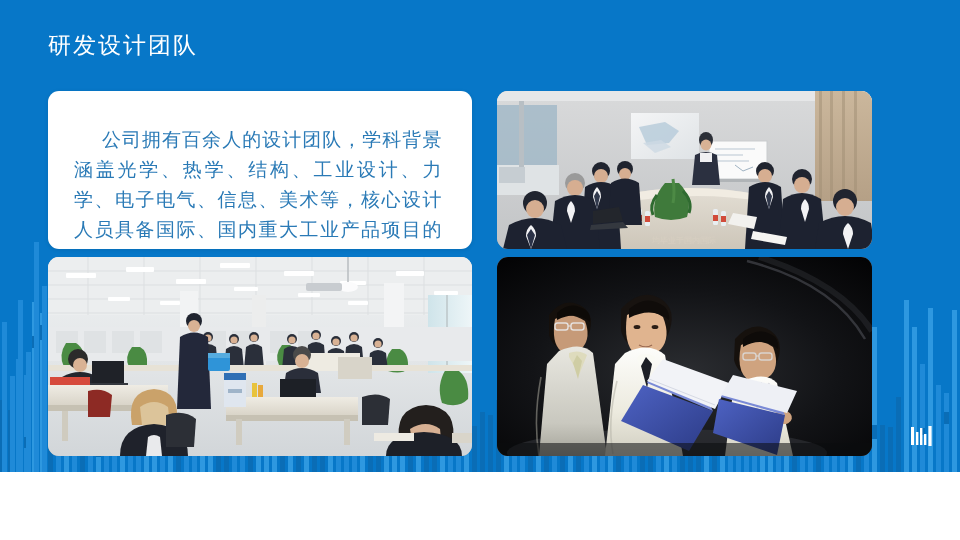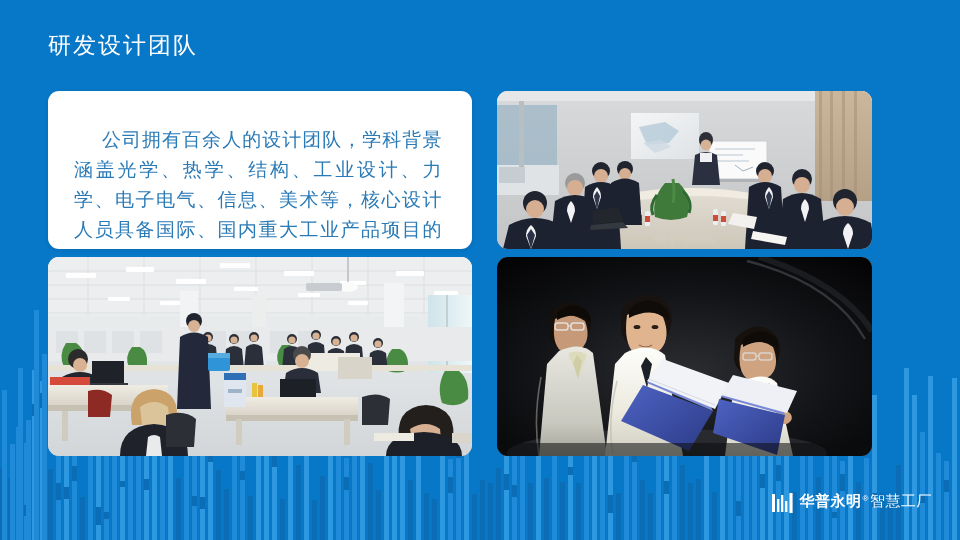--- a/index.html
+++ b/index.html
@@ -3,21 +3,21 @@
 <meta charset="utf-8">
 <style>
   html, body {
     margin: 0;
     padding: 0;
     background: #ffffff;
   }
   #slide {
     position: relative;
     width: 960px;
-    height: 540px;
+    height: 472px;
     overflow: hidden;
     background: #0777c8;
     font-family: "Liberation Sans", "DejaVu Sans", sans-serif;
   }
 
   
   #stripe-band {
     position: absolute;
     left: 0;
     bottom: 0;
@@ -698,20 +698,15 @@
   </div>
 
   <div id="footer-logo">
     <svg class="mark" viewBox="0 0 22 20" xmlns="http://www.w3.org/2000/svg">
       <path d="M1 1 h3 v18 h-3 z" fill="#ffffff"></path>
       <path d="M6 6 h2.4 v13 h-2.4 z" fill="#ffffff"></path>
       <path d="M10 2 h2.4 v17 h-2.4 z" fill="#ffffff"></path>
       <path d="M14 8 h2.4 v11 h-2.4 z" fill="#ffffff"></path>
       <path d="M18.4 0 h3.2 v20 h-3.2 z" fill="#ffffff"></path>
     </svg>
-    <span class="wordmark">
-      <span class="brand">华普永明</span>
-        <span class="reg">®</span>
-        <span class="sub">智慧工厂</span>
-    </span>
   </div>
 
 </div>
 
 </body></html>

